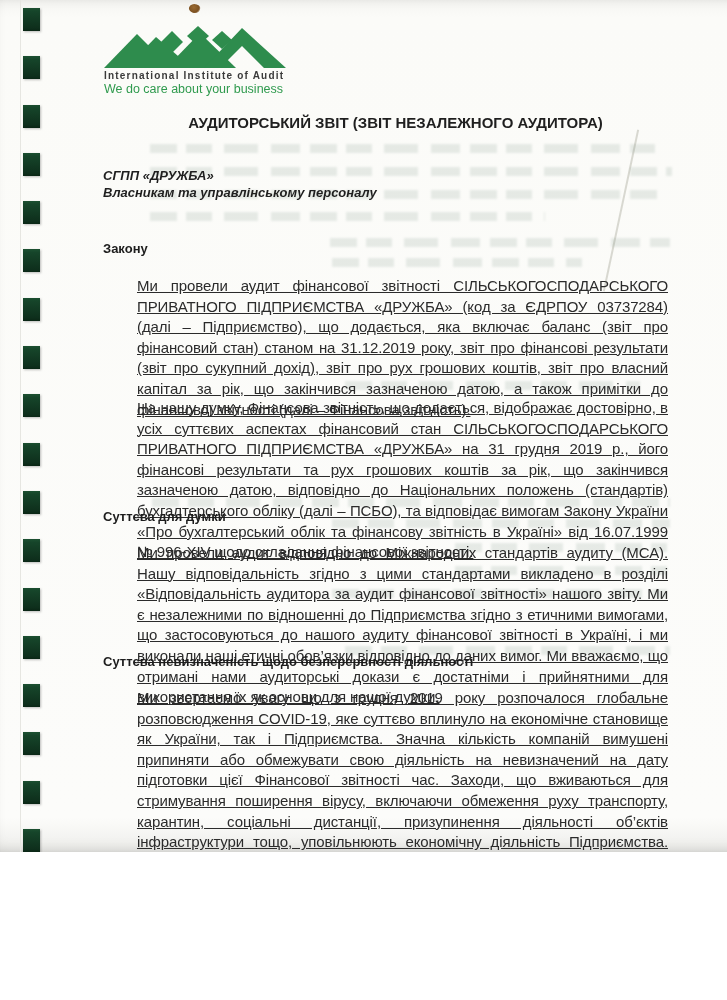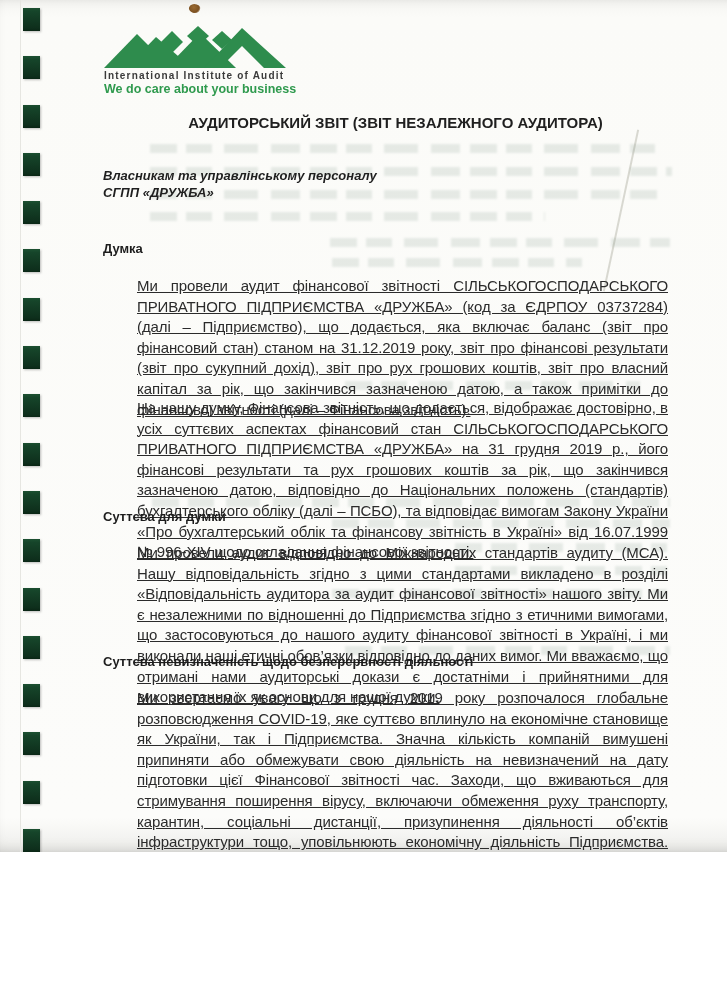--- a/index.html
+++ b/index.html
@@ -17,21 +17,21 @@
   
   .ghost{position:absolute;height:9px;opacity:.17;filter:blur(1.1px);
         background:repeating-linear-gradient(90deg,#7d9486 0 27px,transparent 27px 36px,#7d9486 36px 62px,transparent 62px 74px,#7d9486 74px 108px,transparent 108px 121px,#7d9486 121px 150px,transparent 150px 160px);}
   .crease{position:absolute;left:620px;top:128px;width:2px;height:165px;background:rgba(172,172,160,.45);transform:rotate(12deg);filter:blur(.6px);}
   .speck{position:absolute;left:189px;top:4px;width:11px;height:9px;border-radius:60% 40% 55% 45%;
         background:radial-gradient(circle at 40% 40%, #9a6a32 0%, #7d5222 60%, rgba(125,82,34,0) 100%);transform:rotate(20deg);}
   
   .logo-block{position:absolute;left:104px;top:26px;width:200px;}
   .logo-mountains{display:block;width:184px;height:42px;}
   .logo-institute{margin-top:2px;font-size:10px;font-weight:bold;letter-spacing:1.2px;color:#3a3a3a;white-space:nowrap;}
-  .logo-tagline{margin-top:1px;font-size:12.5px;font-weight:bold;color:#2f9a4e;white-space:nowrap;}
+  .logo-tagline{margin-top:1px;font-size:12.5px;font-weight:normal;color:#2f9a4e;white-space:nowrap;}
   .doc-title{position:absolute;left:16px;right:0;top:114px;text-align:center;font-size:15px;font-weight:bold;color:#1f1f1f;}
   .addressee{position:absolute;left:103px;top:168px;font-size:13px;font-weight:bold;font-style:italic;line-height:16.5px;color:#1f1f1f;}
   
   .h3{position:absolute;left:103px;font-size:13px;font-weight:bold;color:#1d1d1d;}
   .para{position:absolute;left:137px;width:531px;font-size:15px;line-height:20.6px;letter-spacing:-0.1px;word-spacing:-0.2px;text-align:justify;color:#2b2b2b;text-decoration:underline;}
   
   .footer-left{position:absolute;left:103px;top:918px;font-size:11px;line-height:14.5px;}
   .footer-company-line{font-size:11.5px;color:#3d3d3d;}
   .footer-company{font-weight:bold;color:#1e1e1e;}
   .footer-sep{color:#555;padding:0 3px;}
@@ -83,25 +83,25 @@
         <polygon points="100,42 138,2 182,42 160,42 138,20 116,42"></polygon>
       </g>
     </svg>
     <div class="logo-institute">International Institute of Audit</div>
     <div class="logo-tagline">We do care about your business</div>
   </div>
 
   <div class="doc-title">АУДИТОРСЬКИЙ ЗВІТ (ЗВІТ НЕЗАЛЕЖНОГО АУДИТОРА)</div>
 
   <div class="addressee">
+    <div>СГПП «ДРУЖБА»</div>
     <div>Власникам та управлінському персоналу</div>
-    <div>СГПП «ДРУЖБА»</div>
   </div>
 
-  <div class="h3" style="top:241px">Думка</div>
+  <div class="h3" style="top:241px">Закону</div>
   <p class="para" style="top:261px">Ми провели аудит фінансової звітності СІЛЬСЬКОГОСПОДАРСЬКОГО ПРИВАТНОГО ПІДПРИЄМСТВА «ДРУЖБА» (код за ЄДРПОУ 03737284) (далі – Підприємство), що додається, яка включає баланс (звіт про фінансовий стан) станом на 31.12.2019 року, звіт про фінансові результати (звіт про сукупний дохід), звіт про рух грошових коштів, звіт про власний капітал за рік, що закінчився зазначеною датою, а також примітки до фінансової звітності (далі – Фінансова звітність).</p>
   <p class="para" style="top:383px">На нашу думку, Фінансова звітність, що додається, відображає достовірно, в усіх суттєвих аспектах фінансовий стан СІЛЬСЬКОГОСПОДАРСЬКОГО ПРИВАТНОГО ПІДПРИЄМСТВА «ДРУЖБА» на 31 грудня 2019 р., його фінансові результати та рух грошових коштів за рік, що закінчився зазначеною датою, відповідно до Національних положень (стандартів) бухгалтерського обліку (далі – ПСБО), та відповідає вимогам Закону України «Про бухгалтерський облік та фінансову звітність в Україні» від 16.07.1999 № 996-XIV щодо складання фінансової звітності.</p>
 
   <div class="h3" style="top:509px">Суттєва для думки</div>
   <p class="para" style="top:528px">Ми провели аудит відповідно до Міжнародних стандартів аудиту (МСА). Нашу відповідальність згідно з цими стандартами викладено в розділі «Відповідальність аудитора за аудит фінансової звітності» нашого звіту. Ми є незалежними по відношенні до Підприємства згідно з етичними вимогами, що застосовуються до нашого аудиту фінансової звітності в Україні, і ми виконали наші етичні обов’язки відповідно до даних вимог. Ми вважаємо, що отримані нами аудиторські докази є достатніми і прийнятними для використання їх як основи для нашої думки.</p>
 
   <div class="h3" style="top:654px">Суттєва невизначеність щодо безперервності діяльності</div>
   <p class="para" style="top:673px">Ми звертаємо увагу що з грудня 2019 року розпочалося глобальне розповсюдження COVID-19, яке суттєво вплинуло на економічне становище як України, так і Підприємства. Значна кількість компаній вимушені припиняти або обмежувати свою діяльність на невизначений на дату підготовки цієї Фінансової звітності час. Заходи, що вживаються для стримування поширення вірусу, включаючи обмеження руху транспорту, карантин, соціальні дистанції, призупинення діяльності об’єктів інфраструктури тощо, уповільнюють економічну діяльність Підприємства. Товариство визначило, що ці події є не коригуючими по відношенню до його Фінансової звітності. Відповідно, результати діяльності за рік, що закінчився 31 грудня 2019 року, не було скориговано на вплив подій, пов’язаних з COVID-19. Тривалість та вплив пандемії COVID-19, а також ефективність державної підтримки на дату підготовки цієї Фінансової звітності залишаються невизначеними, що не дозволяє з достатнім ступенем достовірності оцінити обсяги і тривалість цих наслідків, а також їх вплив на результати діяльності Підприємства у майбутніх періодах. Нашу думку не було модифіковано щодо цього питання.</p>
 
   <div class="footer-left">

